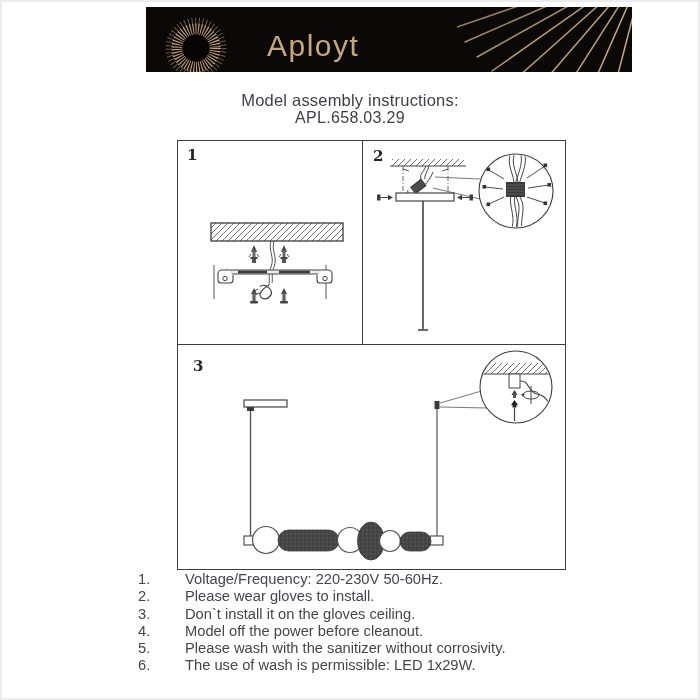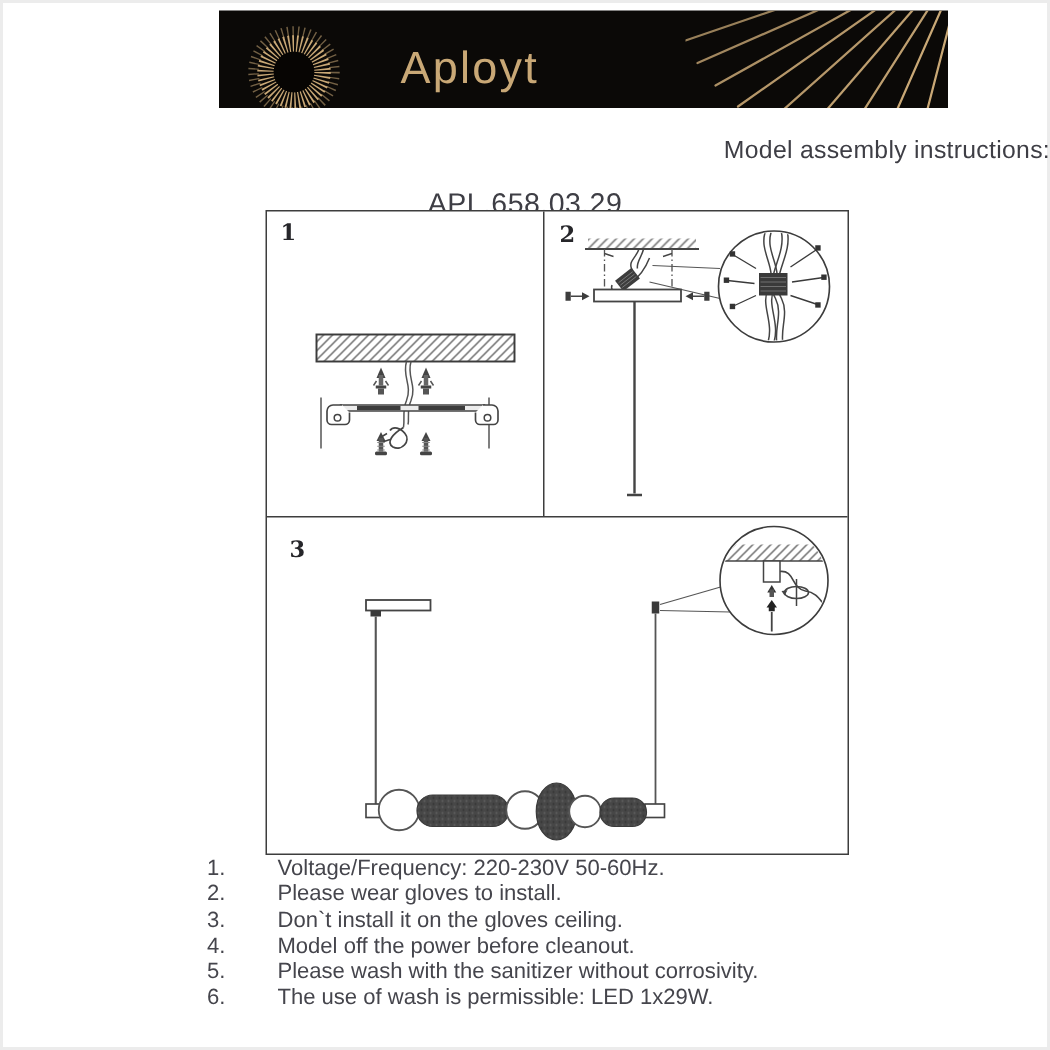--- a/index.html
+++ b/index.html
@@ -15,22 +15,22 @@
   }
   .logo{position:absolute;left:18px;top:9px;width:64px;height:64px;}
   .brand{
     position:absolute;left:121px;top:22px;
     color:#c9a876;font-size:30px;letter-spacing:1.5px;
     font-family:"Liberation Sans",sans-serif;
   }
   .rays{position:absolute;right:0;top:0;width:175px;height:81px;}
   
   .titleblock{position:absolute;left:0;top:91px;width:700px;text-align:center;color:#3e3e45;}
-  .titleblock .t1{font-size:16.5px;letter-spacing:.2px;line-height:18px;text-align:right;}
-  .titleblock .t2{font-size:19px;letter-spacing:.3px;line-height:18px;margin-top:19px;}
+  .titleblock .t1{font-size:16.5px;letter-spacing:.2px;line-height:18px;}
+  .titleblock .t2{font-size:16px;letter-spacing:.3px;line-height:18px;margin-top:0;}
   
   .diagram{
     position:absolute;left:177px;top:140px;width:387px;height:428px;
     border:1.5px solid #3d3d3d;background:#fff;
   }
   .panel{position:absolute;}
   .p1{left:0;top:0;width:184px;height:203px;border-right:1px solid #3d3d3d;}
   .p2{left:185px;top:0;width:202px;height:203px;}
   .p3{left:0;top:203px;width:387px;height:225px;border-top:1px solid #3d3d3d;}
   .panel svg{position:absolute;left:0;top:0;width:100%;height:100%;}

